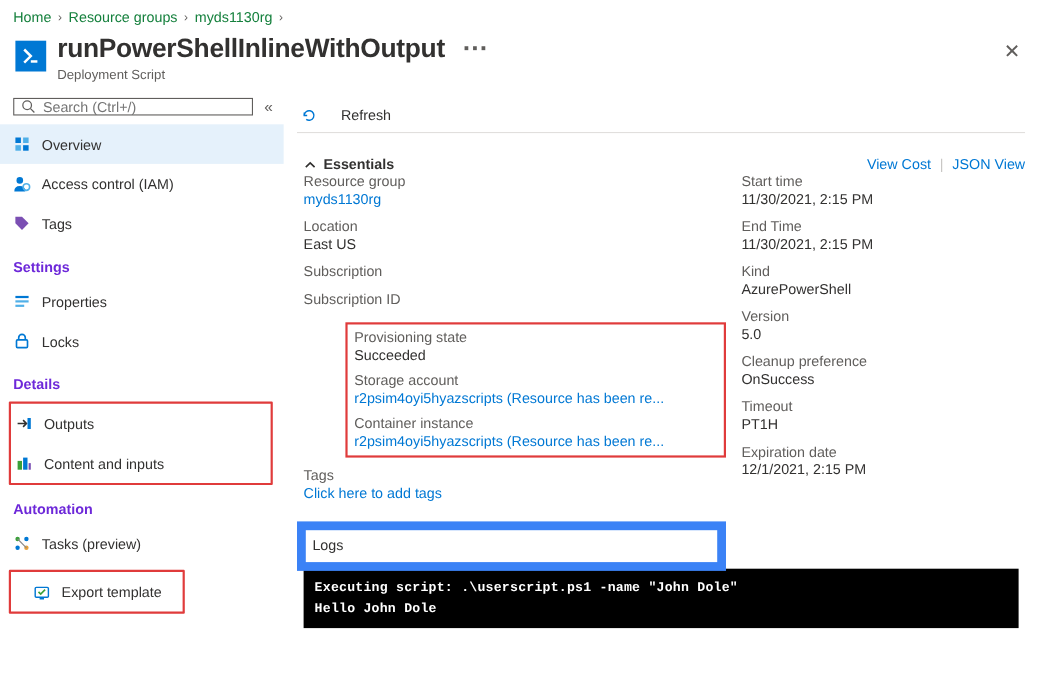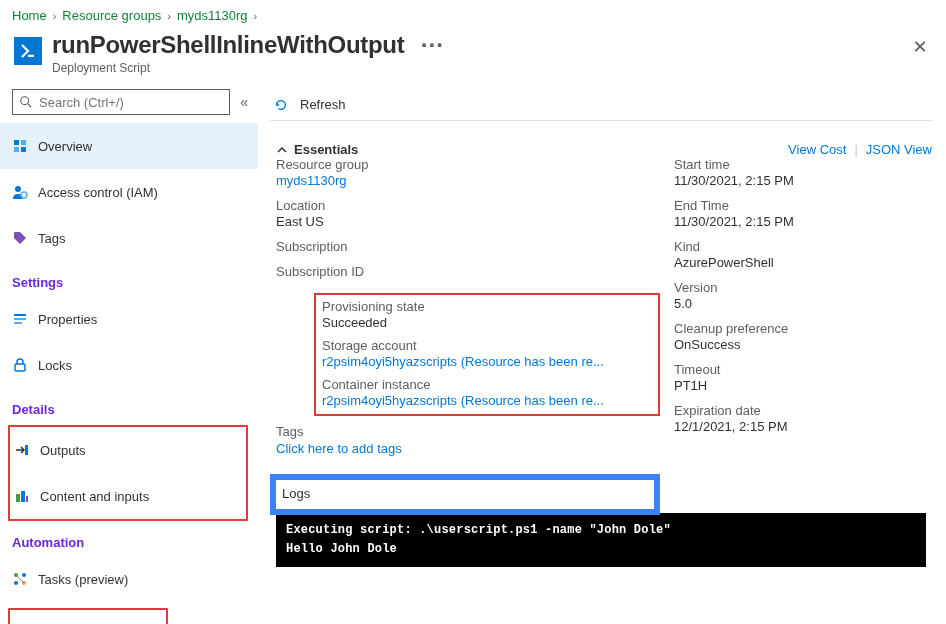--- a/index.html
+++ b/index.html
@@ -57,31 +57,31 @@
     padding-right: 0;
   }
   .search-row {
     display: flex; align-items: center;
     padding: 4px 10px 8px 12px;
     gap: 10px;
   }
   .search-box {
     display: flex; align-items: center;
     border: 1px solid #605e5c;
-    height: 26px;
+    height: 16px;
     flex: 1;
     padding: 0 6px;
     color: #605e5c;
   }
   .search-box svg { width: 14px; height: 14px; margin-right: 6px; }
   .search-box input { border: none; outline: none; font-size: 13px; color: #323130; flex:1; background: transparent; }
   .collapse-btn { color: #605e5c; font-size: 14px; cursor: pointer; }
   .nav-item {
     display: flex; align-items: center;
-    height: 46px;
+    height: 36px;
     padding: 0 12px;
     gap: 10px;
     cursor: pointer;
     font-size: 13px;
   }
   .nav-item.active { background: #e5f1fb; }
   .nav-item svg, .nav-item .ic { width: 16px; height: 16px; flex-shrink: 0; }
   .nav-section {
     padding: 14px 12px 6px;
     font-size: 13px;
@@ -107,21 +107,21 @@
     overflow: hidden;
   }
   .toolbar {
     display: flex; align-items: center;
     height: 32px;
     border-bottom: 1px solid #e1dfdd;
     gap: 6px;
     padding-left: 4px;
   }
   .toolbar .refresh {
-    display: flex; align-items: center; gap: 12px;
+    display: flex; align-items: center; gap: 22px;
     cursor: pointer; color: #323130;
   }
   .toolbar .refresh svg { width: 14px; height: 14px; }
   .essentials-header {
     display: flex; align-items: flex-end;
     height: 36px;
   }
   .essentials-header .exp { display: flex; align-items: center; gap: 6px; font-weight: 600; cursor: pointer; padding-left: 6px;}
   .essentials-header .exp svg { width: 12px; height: 12px;}
   .essentials-header .spacer { flex: 1; }
@@ -143,21 +143,21 @@
     margin-top: 4px;
     padding: 4px 2px 2px 0;
     margin-left: 44px;
   }
   .red-box-left .field { margin-bottom: 8px; }
   .tags-row { padding-left: 6px; margin-top: 8px; }
   .tags-row .label { color: #605e5c; }
   .tags-row .link { color: #0078d4; cursor:pointer; margin-top: 2px; display: block;}
   .logs-section {
     margin-top: 18px;
-    border: 6px solid #3b82f6;
+    border: 8px solid #3b82f6;
     width: 58%;
     min-width: 390px;
   }
   .logs-title {
     padding: 6px 6px 8px;
     font-size: 13px;
     color: #323130;
   }
   .terminal {
     background: #000;

